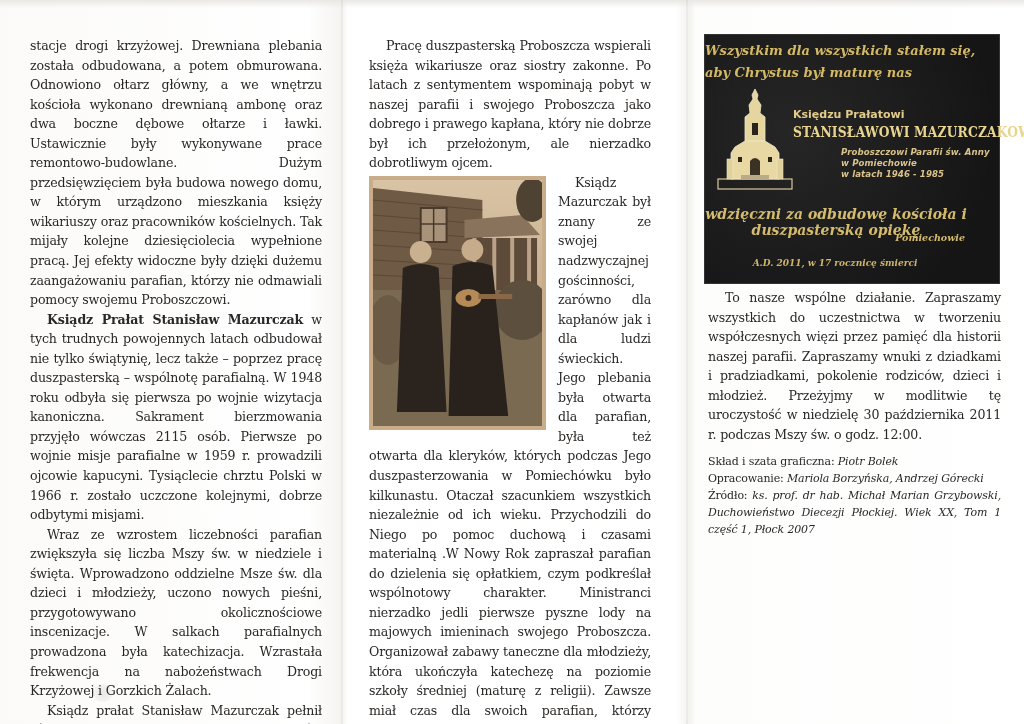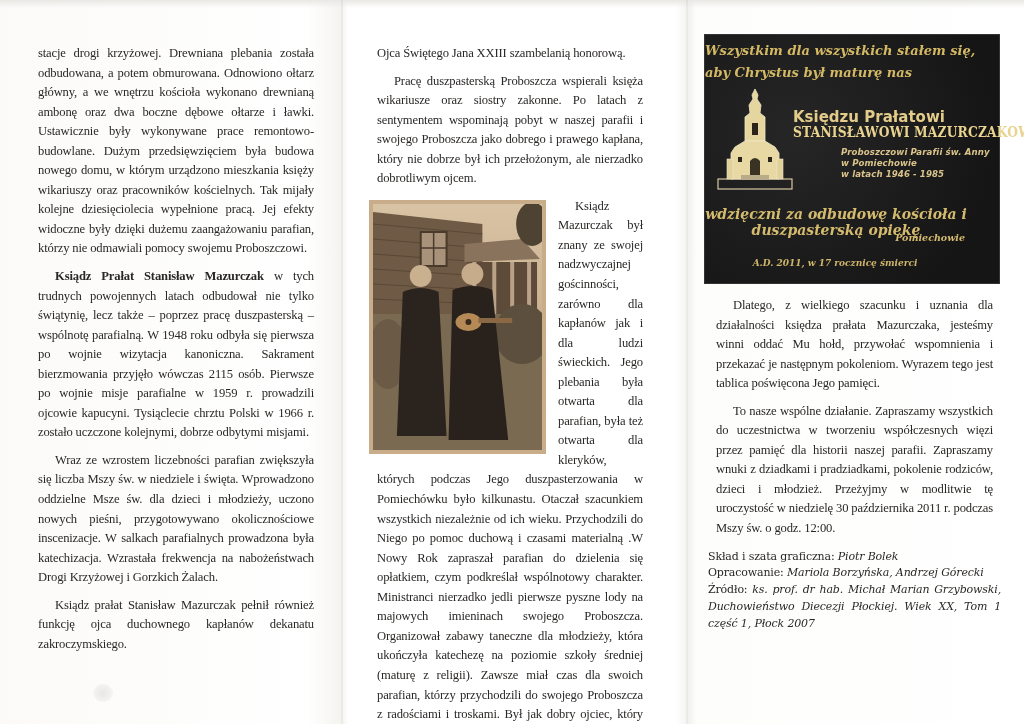--- a/index.html
+++ b/index.html
@@ -11,21 +11,21 @@
     position: relative;
   }
   .sheet {
     position: absolute; left: 0; top: 0; width: 1024px; height: 724px;
     background: linear-gradient(90deg, #fbfaf8 0%, #ffffff 30%, #f4f3f0 33.4%, #ffffff 34%, #ffffff 66%, #f3f2ef 67.3%, #fdfdfc 68%, #ffffff 100%);
   }
   .fold { position: absolute; top: 0; width: 2px; height: 724px; background: rgba(0,0,0,0.04); }
   .topshade { position: absolute; left: 0; top: 0; width: 1024px; height: 8px; background: linear-gradient(#e9e8e4, rgba(255,255,255,0)); }
 
   .col { position: absolute; top: 36px; font-size: 12.6px; line-height: 19.55px; letter-spacing: -0.15px; }
-  .col p { margin: 8px; text-align: justify; font-family: Liberation Serif, serif; }
+  .col p { margin: 0; text-align: justify; }
   .col p.ind { text-indent: 17px; }
   .col1 { left: 30px; width: 292px; }
   .col2 { left: 369px; width: 282px; }
   .col3 { left: 708px; width: 293px; top: 288px; }
   b.name { font-weight: bold; }
   .photo {
     float: left; width: 177px; height: 254px; margin: 3px 12px 4px 0;
     background: #c9ad8a; padding: 4px; box-sizing: border-box;
   }
   .photo svg { display: block; width: 100%; height: 100%; }
@@ -37,21 +37,21 @@
     color: #d9c07a;
     box-shadow: 0 0 0 1px #333;
   }
   .plaque .motto {
     position: absolute; left: 0; width: 345px; 
     font-family: "DejaVu Serif", serif; font-style: italic; font-weight: bold;
     font-size: 13px; color: #d4b965;
   }
   .plaque .l1 { top: 8px; }
   .plaque .l2 { top: 30px; }
-  .plaque .dedic { position: absolute; left: 88px; top: 73px; font-family: "DejaVu Sans", sans-serif; font-size: 15px; color: #e3cc8a; font-weight: bold; }
+  .plaque .dedic { position: absolute; left: 88px; top: 73px; font-family: "DejaVu Sans", sans-serif; font-size: 11px; color: #e3cc8a; font-weight: bold; }
   .plaque .pname { position: absolute; left: 88px; top: 89px; font-family: "DejaVu Serif", serif; font-size: 14.3px; font-weight: bold; color: #e8d38f; letter-spacing: 0.2px; transform: scaleX(0.86); transform-origin: left; white-space: nowrap; }
   .plaque .role { position: absolute; left: 88px; top: 112px; font-family: "DejaVu Sans", sans-serif; font-style: italic; font-size: 8.6px; color: #d9c38a; line-height: 11px; font-weight: bold; letter-spacing: 0.1px; margin-left: 48px; }
   .plaque .thanks { position: absolute; left: 0; width: 262px; top: 171px; text-align: center; font-family: "DejaVu Serif", serif; font-style: italic; font-weight: bold; font-size: 14px; color: #d4bb6e; }
   .plaque .sign { position: absolute; right: 34px; top: 197px; font-family: "DejaVu Serif", serif; font-style: italic; font-weight: bold; font-size: 9.5px; color: #d4bb6e; }
   .plaque .date { position: absolute; left: 0; width: 260px; top: 223px; text-align: center; font-family: "DejaVu Serif", serif; font-style: italic; font-weight: bold; font-size: 9px; color: #cfb56a; }
   .plaque .church { position: absolute; left: 12px; top: 52px; width: 76px; height: 104px; }
 
   .thanks-note { margin-top: 12px !important; font-style: italic; }
   .credits { margin-top: 10px; font-size: 11px; line-height: 16.8px; }
   .credits div { text-align: left; }
@@ -69,21 +69,20 @@
 
 <div class="col col1">
   <p>stacje drogi krzyżowej. Drewniana plebania została odbudowana, a potem obmurowana. Odnowiono ołtarz główny, a we wnętrzu kościoła wykonano drewnianą ambonę oraz dwa boczne dębowe ołtarze i ławki. Ustawicznie były wykonywane prace remontowo-budowlane. Dużym przedsięwzięciem była budowa nowego domu, w którym urządzono mieszkania księży wikariuszy oraz pracowników kościelnych. Tak mijały kolejne dziesięciolecia wypełnione pracą. Jej efekty widoczne były dzięki dużemu zaangażowaniu parafian, którzy nie odmawiali pomocy swojemu Proboszczowi.</p>
   <p class="ind"><b class="name">Ksiądz Prałat Stanisław Mazurczak</b><span> w tych trudnych powojennych latach odbudował nie tylko świątynię, lecz także – poprzez pracę duszpasterską – wspólnotę parafialną. W 1948 roku odbyła się pierwsza po wojnie wizytacja kanoniczna. Sakrament bierzmowania przyjęło wówczas 2115 osób. Pierwsze po wojnie misje parafialne w 1959 r. prowadzili ojcowie kapucyni. Tysiąclecie chrztu Polski w 1966 r. zostało uczczone kolejnymi, dobrze odbytymi misjami.</span></p>
   <p class="ind">Wraz ze wzrostem liczebności parafian zwiększyła się liczba Mszy św. w niedziele i święta. Wprowadzono oddzielne Msze św. dla dzieci i młodzieży, uczono nowych pieśni, przygotowywano okolicznościowe inscenizacje. W salkach parafialnych prowadzona była katechizacja. Wzrastała frekwencja na nabożeństwach Drogi Krzyżowej i Gorzkich Żalach.</p>
   <p class="ind">Ksiądz prałat Stanisław Mazurczak pełnił również funkcję ojca duchownego kapłanów dekanatu zakroczymskiego.</p>
 
 </div>
 
 <div class="col col2">
-  <p>Ojca Świętego Jana XXIII szambelanią honorową.</p>
   <p class="ind">Pracę duszpasterską Proboszcza wspierali księża wikariusze oraz siostry zakonne. Po latach z sentymentem wspominają pobyt w naszej parafii i swojego Proboszcza jako dobrego i prawego kapłana, który nie dobrze był ich przełożonym, ale nierzadko dobrotliwym ojcem.</p>
   <div class="photo" title="Dwaj księża w sutannach przed drewnianą plebanią, jeden z mandoliną">
     <svg viewBox="0 0 170 246" preserveAspectRatio="none">
       <defs>
         <linearGradient id="sky" x1="0" y1="0" x2="0" y2="1">
           <stop offset="0" stop-color="#d8c3a4"></stop>
             <stop offset="1" stop-color="#b89c7a"></stop>
         </linearGradient>
       </defs>
       <rect x="0" y="0" width="170" height="246" fill="url(#sky)"></rect>
@@ -153,20 +152,19 @@
   <div class="role">
     <div>Proboszczowi Parafii św. Anny w Pomiechowie</div>
     <div>w latach 1946 - 1985</div>
   </div>
   <div class="thanks">wdzięczni za odbudowę kościoła i duszpasterską opiekę</div>
   <div class="sign">Pomiechowie</div>
   <div class="date">A.D. 2011, w 17 rocznicę śmierci</div>
 </div>
 
 <div class="col col3">
-  <p class="ind">Dlatego, z wielkiego szacunku i uznania dla działalności księdza prałata Mazurczaka, jesteśmy winni oddać Mu hołd, przywołać wspomnienia i przekazać je następnym pokoleniom. Wyrazem tego jest tablica poświęcona Jego pamięci.</p>
   <p class="ind">To nasze wspólne działanie. Zapraszamy wszystkich do uczestnictwa w tworzeniu współczesnych więzi przez pamięć dla historii naszej parafii. Zapraszamy wnuki z dziadkami i pradziadkami, pokolenie rodziców, dzieci i młodzież. Przeżyjmy w modlitwie tę uroczystość w niedzielę 30 października 2011 r. podczas Mszy św. o godz. 12:00.</p>
   <div class="credits">
     <div><span>Skład i szata graficzna: </span><i>Piotr Bolek</i></div>
     <div><span>Opracowanie: </span><i>Mariola Borzyńska, Andrzej Górecki</i></div>
     <div style="text-align:justify"><span style="">Źródło: </span><i>ks. prof. dr hab. Michał Marian Grzybowski, Duchowieństwo Diecezji Płockiej. Wiek XX, Tom 1 część 1, Płock 2007</i></div>
   </div>
 </div>
 
 </body></html>

